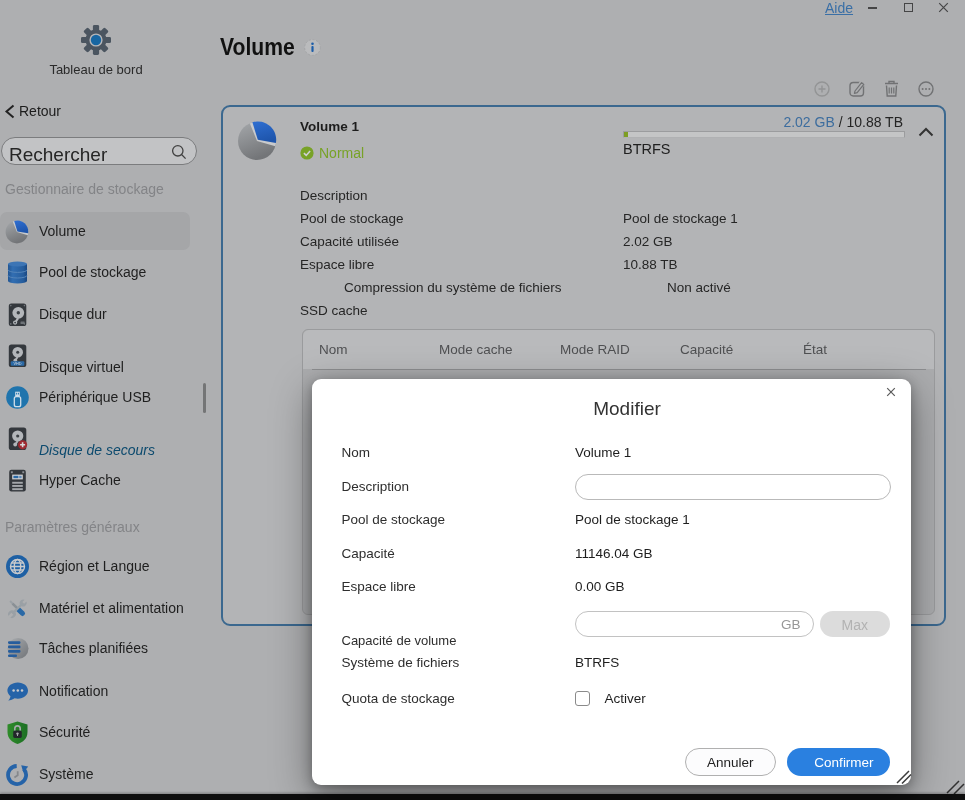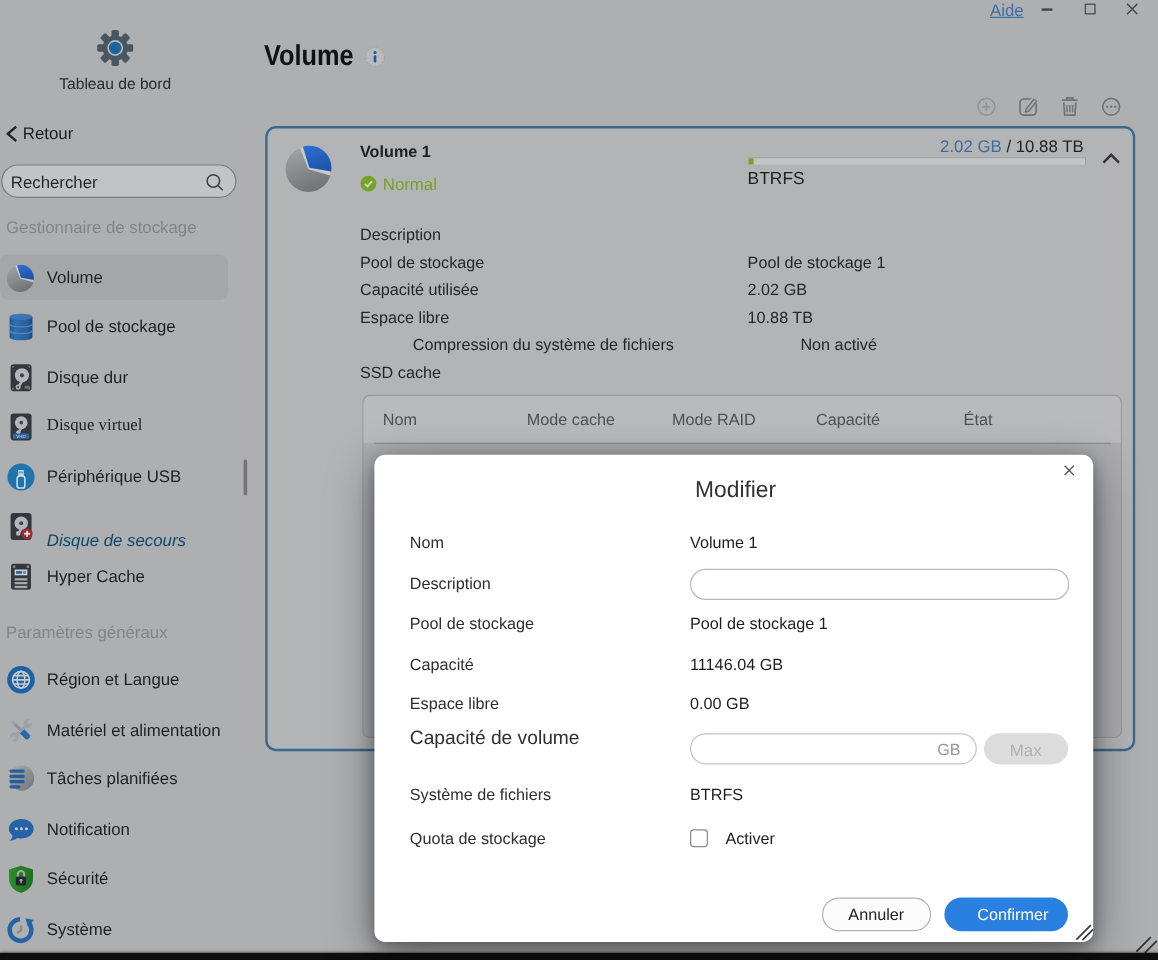--- a/index.html
+++ b/index.html
@@ -38,21 +38,21 @@
   <circle cx="17" cy="17" r="5.2" fill="#1766a2"></circle>
 </svg>
 <div class="txt" style="left:0;top:62px;width:192px;text-align:center;font-size:13px;color:#2a2a2a;">Tableau de bord</div>
 
 <svg class="abs" style="left:4px;top:104px;" width="12" height="15" viewBox="0 0 12 15">
     <path d="M9.5 1.5 L2.5 7.5 L9.5 13.5" fill="none" stroke="#222" stroke-width="2"></path>
   </svg>
 <div class="txt" style="left:19px;top:103px;font-size:14px;color:#1c1c1c;">Retour</div>
 
 <div class="abs" style="left:1px;top:137px;width:196px;height:28px;background:#c2c3c5;border:1px solid #7b7c7e;border-radius:14px;"></div>
-<div class="txt" style="left:9px;top:144px;font-size:14px;color:#262626;">Rechercher</div>
+<div class="txt" style="left:9px;top:144px;font-size:19px;color:#262626;">Rechercher</div>
 <svg class="abs" style="left:171px;top:144px;" width="16" height="16" viewBox="0 0 16 16">
     <circle cx="6.8" cy="6.8" r="5.2" fill="none" stroke="#414141" stroke-width="1.3"></circle>
     <path d="M10.8 10.8 L14.6 14.6" stroke="#414141" stroke-width="1.3"></path>
   </svg>
 
 <div class="txt" style="left:5px;top:181px;font-size:14px;color:#838487;">Gestionnaire de stockage</div>
 
 <div class="abs" style="left:0px;top:212px;width:190px;height:38px;background:#a5a6a8;border-radius:7px;"></div>
 
 <div id="side-items">
@@ -110,21 +110,21 @@
     <div class="abs" style="left: 0px; top: 343px; width: 210px; height: 25px;">
       <div class="abs" style="left:5px;top:0;"><svg width="25" height="25" viewBox="0 0 25 25">
   <rect x="3.8" y="1.5" width="17.5" height="22.5" rx="2.6" fill="#34383d"></rect>
   <circle cx="12.7" cy="9.2" r="5.3" fill="#b3b6ba"></circle>
   <circle cx="12.7" cy="9.2" r="1.5" fill="#3c4146"></circle>
   <path d="M11.8 13.4 L13.4 14.5 L11.2 17.8 L9.6 16.8 Z" fill="#b3b6ba"></path>
   <circle cx="10.3" cy="17.3" r="1.8" fill="#b3b6ba"></circle>
   <rect x="5.8" y="18.3" width="13.5" height="4.4" rx="1" fill="#2a69a6"></rect>
   <text x="12.5" y="21.8" font-size="3.8" fill="#d4d5d7" text-anchor="middle" font-family="Liberation Sans">VHD</text>
         </svg></div>
-      <div class="txt" style="left:39px;top:4px;font-size:14px;color:#1f1f1f;font-family:Liberation Serif, serif;">Disque virtuel</div>
+      <div class="txt" style="left:39px;top:16px;font-size:14px;color:#1f1f1f;">Disque virtuel</div>
     </div>
     <div class="abs" style="left: 0px; top: 384.5px; width: 210px; height: 25px;">
       <div class="abs" style="left:5px;top:0;"><svg width="25" height="25" viewBox="0 0 25 25">
   <circle cx="12.5" cy="12.5" r="11.3" fill="#1f74ad"></circle>
   <rect x="9.3" y="11.7" width="6.4" height="10" rx="2" fill="none" stroke="#cfdde9" stroke-width="1.3"></rect>
   <rect x="10.2" y="6.7" width="4.6" height="5" fill="#cfdde9"></rect>
   <rect x="11.1" y="7.8" width="1" height="1.7" fill="#1f74ad"></rect>
   <rect x="12.9" y="7.8" width="1" height="1.7" fill="#1f74ad"></rect>
         </svg></div>
       <div class="txt" style="left:39px;top:4px;font-size:14px;color:#1f1f1f;">Périphérique USB</div>
@@ -335,38 +335,38 @@
 <svg class="abs" style="left:946px;top:779px;" width="19" height="16" viewBox="0 0 19 16">
     <path d="M1 14 L13 2 M8 15 L18 5" stroke="#323232" stroke-width="1.5"></path>
   </svg>
 
 <div class="abs" style="left:0;top:793.5px;width:965px;height:6.5px;background:#0e0e0e;box-shadow:0 -1.5px 2px rgba(0,0,0,0.22);"></div>
 
 <div id="modal" class="abs" style="left:311.5px;top:378.5px;width:599px;height:406px;background:#ffffff;border-radius:9px;box-shadow:0 12px 40px rgba(0,0,0,0.4), 0 3px 12px rgba(0,0,0,0.3);">
   <svg class="abs" style="left:574px;top:8px;" width="10" height="10" viewBox="0 0 10 10">
       <path d="M1.2 1.2 L8.8 8.8 M8.8 1.2 L1.2 8.8" stroke="#5a5a5a" stroke-width="1.2"></path>
     </svg>
-  <div class="txt" style="left:2px;top:19px;width:599px;text-align:center;font-size:19px;color:#333;">Modifier</div>
+  <div class="txt" style="left:16px;top:19px;width:599px;text-align:center;font-size:19px;color:#333;">Modifier</div>
 
   <div class="txt" style="left:30px;top:66px;font-size:13.5px;color:#2e2e2e;">Nom</div>
   <div class="txt" style="left:263.5px;top:66px;font-size:13.5px;color:#1e1e1e;">Volume 1</div>
 
   <div class="txt" style="left:30px;top:100px;font-size:13.5px;color:#2e2e2e;">Description</div>
   <div class="abs" style="left:263.5px;top:95px;width:316px;height:26px;border:1px solid #b9b9b9;border-radius:13px;background:#fff;"></div>
 
   <div class="txt" style="left:30px;top:133.5px;font-size:13.5px;color:#2e2e2e;">Pool de stockage</div>
   <div class="txt" style="left:263.5px;top:133.5px;font-size:13.5px;color:#1e1e1e;">Pool de stockage 1</div>
 
   <div class="txt" style="left:30px;top:167px;font-size:13.5px;color:#2e2e2e;">Capacité</div>
   <div class="txt" style="left:263.5px;top:167px;font-size:13.5px;color:#1e1e1e;">11146.04 GB</div>
 
   <div class="txt" style="left:30px;top:200.5px;font-size:13.5px;color:#2e2e2e;">Espace libre</div>
   <div class="txt" style="left:263.5px;top:200.5px;font-size:13.5px;color:#1e1e1e;">0.00 GB</div>
 
-  <div class="txt" style="left:30px;top:228px;font-size:16px;color:#2e2e2e;">Capacité de volume</div>
+  <div class="txt" style="left:30px;top:254px;font-size:13px;color:#2e2e2e;">Capacité de volume</div>
   <div class="abs" style="left:263px;top:232.5px;width:239.5px;height:26px;border:1px solid #c2c2c2;border-radius:13px;background:#fff;"></div>
   <div class="txt" style="left:459px;top:238px;width:30px;text-align:right;font-size:13.5px;color:#979797;">GB</div>
   <div class="abs" style="left:508px;top:232.5px;width:70.5px;height:26px;border-radius:13px;background:#dcdcdc;"></div>
   <div class="txt" style="left:508px;top:238px;width:70.5px;text-align:center;font-size:14px;color:#b2b2b2;">Max</div>
 
   <div class="txt" style="left:30px;top:276px;font-size:13.5px;color:#2e2e2e;">Système de fichiers</div>
   <div class="txt" style="left:263.5px;top:276px;font-size:13.5px;color:#1e1e1e;">BTRFS</div>
 
   <div class="txt" style="left:30px;top:312.5px;font-size:13.5px;color:#2e2e2e;">Quota de stockage</div>
   <div class="abs" style="left:263.5px;top:312px;width:15px;height:15px;border:1.5px solid #8a8a8a;border-radius:3px;background:#fff;"></div>

